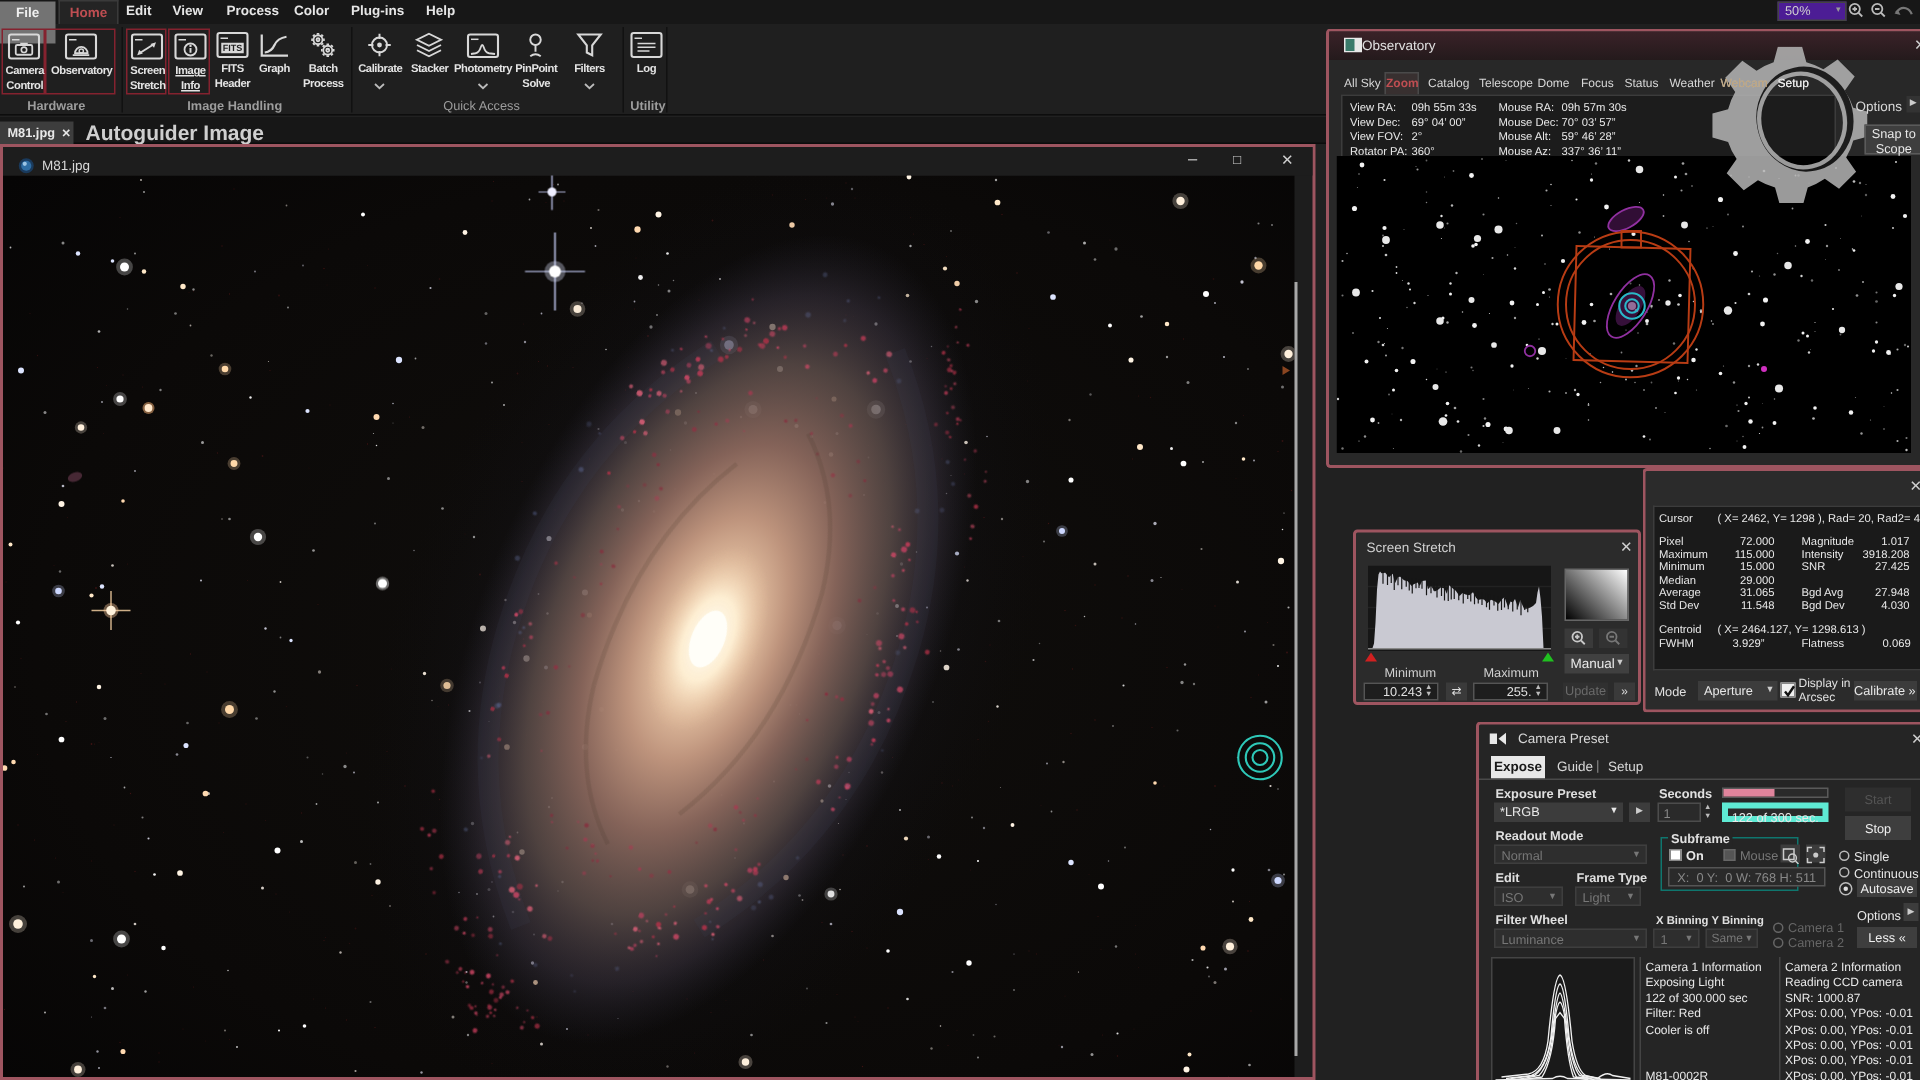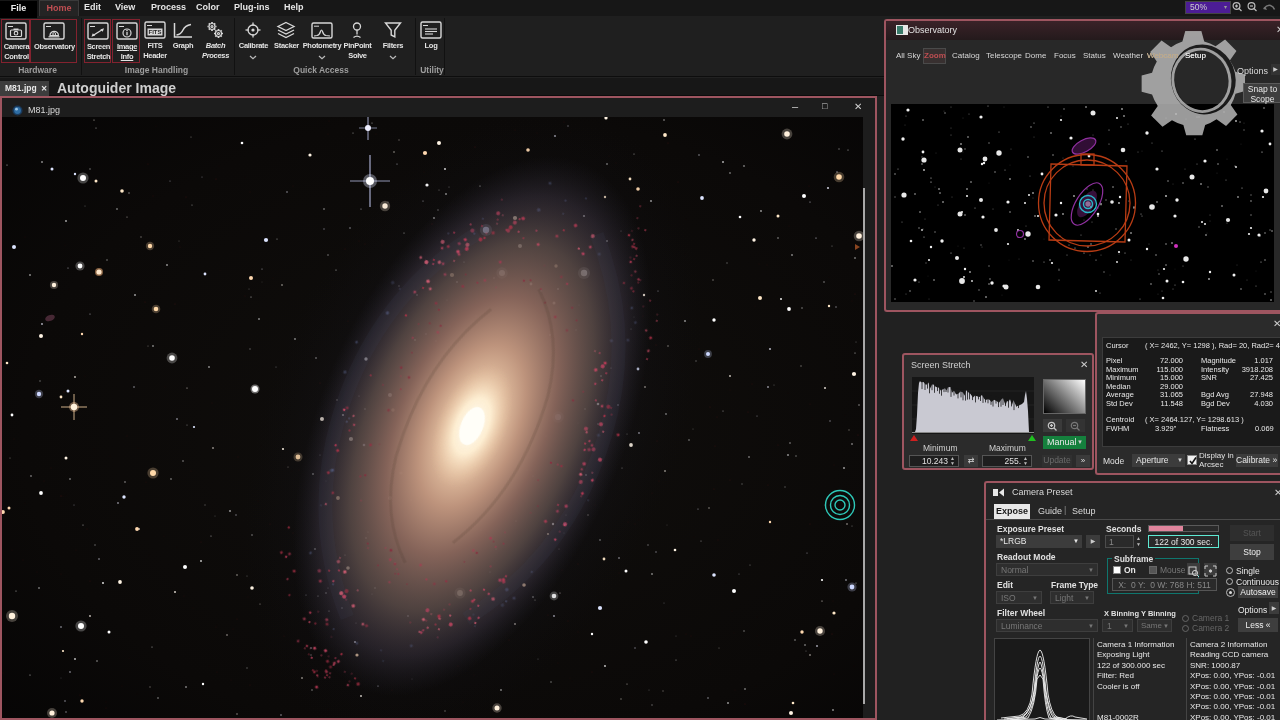--- a/index.html
+++ b/index.html
@@ -5,21 +5,21 @@
 body { font-family:"Liberation Sans", sans-serif; background:#212121; position:relative; }
 .abs { position:absolute; }
 .rlabel { color:#e4e4e4; font-size:7.5px; font-weight:bold; letter-spacing:-0.3px; line-height:10px; text-align:center; }
 .ddis { background:#2e2e2e;border:1px solid #3e3e3e;color:#777;font-size:8.5px;line-height:12px;padding-left:4px; }
 .lab { color:#e0e0e0;font-size:8.5px;font-weight:bold; }
 </style></head>
 <body>
 
 <div class="abs" style="left:0;top:0;width:1280px;height:77px;background:#1f1f1f;border-bottom:1px solid #0d0d0d;">
   <div class="abs" style="left:0;top:0;width:1280px;height:16px;background:#171717;">
-    <div class="abs" style="left:0px;top:1px;width:37px;height:17px;background:#000000;color:#f0f0f0;font-size:9px;font-weight:bold;text-align:center;line-height:15px;">File</div>
+    <div class="abs" style="left:0px;top:1px;width:37px;height:28px;background:#737373;color:#f0f0f0;font-size:9px;font-weight:bold;text-align:center;line-height:15px;">File</div>
     <div class="abs" style="left:39px;top:0px;width:40px;height:16px;background:#242424;border:1px solid #3a3a3a;border-bottom:none;color:#bf4e52;font-size:9px;font-weight:bold;text-align:center;line-height:15px;">Home</div>
     <div class="abs" style="left:84px;top:2px;color:#e6e6e6;font-size:9px;font-weight:bold;">Edit</div>
     <div class="abs" style="left:115px;top:2px;color:#e6e6e6;font-size:9px;font-weight:bold;">View</div>
     <div class="abs" style="left:151px;top:2px;color:#e6e6e6;font-size:9px;font-weight:bold;">Process</div>
     <div class="abs" style="left:196px;top:2px;color:#e6e6e6;font-size:9px;font-weight:bold;">Color</div>
     <div class="abs" style="left:234px;top:2px;color:#e6e6e6;font-size:9px;font-weight:bold;">Plug-ins</div>
     <div class="abs" style="left:284px;top:2px;color:#e6e6e6;font-size:9px;font-weight:bold;">Help</div>
     <div class="abs" style="left:1185px;top:1px;width:46px;height:13px;background:#4c1d95;border:1px solid #444;color:#cfcfcf;font-size:8.5px;line-height:11px;padding-left:4px;">50%<span style="float:right;margin-right:3px;color:#999;font-size:6px;">▾</span></div>
     <svg class="abs" style="left:1231px;top:1px;" width="28" height="13" viewBox="0 0 28 13">
       <g stroke="#bbb" stroke-width="1.2" fill="none">
@@ -121,21 +121,21 @@
             <line x1="15.5" y1="16.9" x2="15.5" y2="18"></line>
             <line x1="11" y1="13.5" x2="12.1" y2="13.5"></line>
             <line x1="18.9" y1="13.5" x2="20" y2="13.5"></line>
             <line x1="12.3" y1="10.3" x2="13.1" y2="11.1"></line>
             <line x1="17.9" y1="15.9" x2="18.7" y2="16.7"></line>
             <line x1="18.7" y1="10.3" x2="17.9" y2="11.1"></line>
             <line x1="13.1" y1="15.9" x2="12.3" y2="16.7"></line>
           </g>
         </g>
       </svg>
-      <div class="abs rlabel" style="left:-4px;top:22px;width:43px;font-style:italic;">Batch<br>Process</div>
+      <div class="abs rlabel" style="left:-4px;top:22px;width:43px;">Batch<br>Process</div>
 
     </div>
 <div class="abs" style="left:239px;top:19px;width:29px;height:44px;">
       <svg class="abs" style="left:2px;top:1px;" width="24" height="20" viewBox="0 0 24 20">
         <g fill="none" stroke="#d8d8d8" stroke-width="1.3">
           <circle cx="12" cy="10" r="5"></circle>
           <circle cx="12" cy="10" r="1.6" fill="#d8d8d8" stroke="none"></circle>
           <line x1="12" y1="2.5" x2="12" y2="6"></line>
           <line x1="12" y1="14" x2="12" y2="17.5"></line>
           <line x1="4.5" y1="10" x2="8" y2="10"></line>
@@ -195,21 +195,21 @@
         <line x1="4" y1="5.5" x2="9" y2="5.5" stroke="#d8d8d8" stroke-width="1"></line>
         <line x1="6" y1="9" x2="18" y2="9" stroke="#d8d8d8" stroke-width="1.1"></line>
         <line x1="6" y1="11.5" x2="18" y2="11.5" stroke="#d8d8d8" stroke-width="1.1"></line>
         <line x1="6" y1="14" x2="14" y2="14" stroke="#d8d8d8" stroke-width="1.1"></line>
       </svg>
       <div class="abs rlabel" style="left:-4px;top:22px;width:32px;">Log</div>
 
     </div>
   <div class="abs" style="left:0px;top:65px;width:75px;text-align:center;color:#9d9d9d;font-size:8.5px;font-weight:bold;">Hardware</div>
   <div class="abs" style="left:94px;top:65px;width:125px;text-align:center;color:#9d9d9d;font-size:8.5px;font-weight:bold;">Image Handling</div>
-  <div class="abs" style="left:266px;top:65px;width:110px;text-align:center;color:#9d9d9d;font-size:8.5px;font-weight:bold;">Quick Access</div>
+  <div class="abs" style="left:266px;top:65px;width:110px;text-align:center;color:#9d9d9d;font-size:8.5px;font-weight:normal;">Quick Access</div>
   <div class="abs" style="left:413px;top:65px;width:38px;text-align:center;color:#9d9d9d;font-size:8.5px;font-weight:bold;">Utility</div>
   <div class="abs" style="left:81px;top:18px;width:1px;height:57px;background:#111;"></div>
   <div class="abs" style="left:234px;top:18px;width:1px;height:57px;background:#111;"></div>
   <div class="abs" style="left:415px;top:18px;width:1px;height:57px;background:#111;"></div>
   <div class="abs" style="left:444px;top:18px;width:1px;height:57px;background:#111;"></div>
 </div>
 
 <div class="abs" style="left:0;top:78px;width:1280px;height:18px;background:#171717;border-bottom:1px solid #0c0c0c;">
   <div class="abs" style="left:0px;top:3px;width:49px;height:15px;background:#3d3d3d;color:#e8e8e8;font-size:8.5px;font-weight:bold;line-height:15px;padding-left:5px;">M81.jpg <span style="margin-left:2px;font-size:7.5px;">✕</span></div>
   <div class="abs" style="left:57px;top:3px;color:#cfcfcf;font-size:14px;font-weight:bold;line-height:15px;">Autoguider Image</div>
@@ -1370,20 +1370,26 @@
     <div class="abs" style="left:27px;top:0px;width:23px;height:16px;background:#383030;border:1px solid #4a4a4a;color:#bf4e52;font-weight:bold;text-align:center;line-height:14px;font-size:8px;">Zoom</div>
     <span class="abs" style="left:56px;top:3px;">Catalog</span>
     <span class="abs" style="left:90px;top:3px;">Telescope</span>
     <span class="abs" style="left:129px;top:3px;">Dome</span>
     <span class="abs" style="left:158px;top:3px;">Focus</span>
     <span class="abs" style="left:187px;top:3px;">Status</span>
     <span class="abs" style="left:217px;top:3px;">Weather</span>
     <span class="abs" style="left:251px;top:3px;">Webcam</span>
     <span class="abs" style="left:289px;top:3px;">Setup</span>
   </div>
+  <div class="abs" style="left:8px;top:42px;width:330px;height:42px;background:#1c1c1c;border:1px solid #3c3c3c;font-size:7.5px;color:#e8e8e8;">
+    <div class="abs" style="left:5px;top:3px;line-height:9.6px;">View RA:<br>View Dec:<br>View FOV:<br>Rotator PA:</div>
+    <div class="abs" style="left:46px;top:3px;line-height:9.6px;">09h 55m 33s<br>69° 04’ 00”<br>2°<br>360°</div>
+    <div class="abs" style="left:104px;top:3px;line-height:9.6px;">Mouse RA:<br>Mouse Dec:<br>Mouse Alt:<br>Mouse Az:</div>
+    <div class="abs" style="left:146px;top:3px;line-height:9.6px;">09h 57m 30s<br>70° 03’ 57”<br>59° 46’ 28”<br>337° 36’ 11”</div>
+  </div>
   <span class="abs" style="left:351px;top:45px;color:#d8d8d8;font-size:9px;z-index:30;">Options</span>
   <div class="abs" style="left:385px;top:43px;width:9px;height:11px;z-index:30;background:#333;color:#ccc;font-size:6px;text-align:center;line-height:11px;">▶</div>
   <div class="abs" style="left:357px;top:62px;width:39px;height:20px;z-index:30;background:#3e3e3e;border:1px solid #5a5a5a;color:#e8e8e8;font-size:8.5px;text-align:center;line-height:9.5px;padding-top:1px;">Snap to<br>Scope</div>
   <svg class="abs" style="left:5px;top:83px;" width="383" height="198" viewBox="0 0 383 198">
     <rect width="383" height="198" fill="#000"></rect>
     <circle cx="172" cy="110" r="0.9" fill="#fff" opacity="0.61"></circle>
 <circle cx="193" cy="116" r="0.4" fill="#fff" opacity="0.63"></circle>
 <circle cx="240" cy="156" r="0.4" fill="#fff" opacity="0.52"></circle>
 <circle cx="35" cy="159" r="0.7" fill="#fff" opacity="0.37"></circle>
 <circle cx="374" cy="190" r="0.7" fill="#fff" opacity="0.69"></circle>
@@ -1780,21 +1786,21 @@
           <line x1="8.5" y1="4" x2="8.5" y2="7"></line>
         </g>
       </svg></div>
   <div class="abs" style="left:162px;top:64px;width:19px;height:13px;background:#333;"><svg width="19" height="13" viewBox="0 0 19 13">
         <g stroke="#777" stroke-width="1.2" fill="none">
           <circle cx="8.5" cy="5.5" r="3.2"></circle>
           <line x1="11" y1="8" x2="13.5" y2="10.5"></line>
           <line x1="7" y1="5.5" x2="10" y2="5.5"></line>
         </g>
       </svg></div>
-  <div class="abs" style="left:139px;top:81px;width:43px;height:13px;background:#15803d;color:#e8e8e8;font-size:9px;line-height:13px;padding-left:4px;">Manual<span style="float:right;margin-right:3px;font-size:6px;color:#ccc;">▼</span></div>
+  <div class="abs" style="left:139px;top:81px;width:43px;height:13px;background:#404040;color:#e8e8e8;font-size:9px;line-height:13px;padding-left:4px;">Manual<span style="float:right;margin-right:3px;font-size:6px;color:#ccc;">▼</span></div>
   <span class="abs" style="left:19px;top:88px;color:#d0d0d0;font-size:8.5px;">Minimum</span>
   <span class="abs" style="left:85px;top:88px;color:#d0d0d0;font-size:8.5px;">Maximum</span>
   <div class="abs" style="left:5px;top:100px;width:50px;height:12px;background:#1e1e1e;border:1px solid #555;color:#e0e0e0;font-size:8.5px;text-align:right;line-height:11px;padding-right:10px;">10.243</div>
   <div class="abs" style="left:46px;top:101px;color:#bbb;font-size:5px;line-height:5px;">▲<br>▼</div>
   <div class="abs" style="left:60px;top:100px;width:14px;height:12px;background:#3a3a3a;color:#ddd;font-size:8px;text-align:center;line-height:11px;">⇄</div>
   <div class="abs" style="left:78px;top:100px;width:50px;height:12px;background:#1e1e1e;border:1px solid #555;color:#e0e0e0;font-size:8.5px;text-align:right;line-height:11px;padding-right:10px;">255.</div>
   <div class="abs" style="left:119px;top:101px;color:#bbb;font-size:5px;line-height:5px;">▲<br>▼</div>
   <div class="abs" style="left:138px;top:100px;width:30px;height:12px;background:#303030;color:#6a6a6a;font-size:8.5px;text-align:center;line-height:11px;">Update</div>
   <div class="abs" style="left:172px;top:100px;width:14px;height:12px;background:#3a3a3a;color:#ddd;font-size:8px;text-align:center;line-height:11px;">»</div>
 </div>
@@ -1844,21 +1850,21 @@
   <div class="abs" style="left:0px;top:36px;width:296px;height:1px;background:#4a4a4a;"></div>
   <span class="abs lab" style="left:11px;top:41px;">Exposure Preset</span>
   <div class="abs" style="left:10px;top:52px;width:86px;height:13px;background:#3c3c3c;color:#e8e8e8;font-size:8.5px;line-height:13px;padding-left:4px;">*LRGB<span style="float:right;margin-right:3px;font-size:6px;">▼</span></div>
   <div class="abs" style="left:100px;top:52px;width:14px;height:13px;background:#3c3c3c;color:#ccc;font-size:6px;text-align:center;line-height:13px;">▶</div>
   <span class="abs lab" style="left:120px;top:41px;">Seconds</span>
   <div class="abs" style="left:119px;top:52px;width:29px;height:13px;background:#2a2a2a;border:1px solid #4c4c4c;color:#888;font-size:8.5px;line-height:12px;padding-left:3px;">1</div>
   <div class="abs" style="left:150px;top:53px;color:#bbb;font-size:5px;line-height:5.5px;">▲<br>▼</div>
   <div class="abs" style="left:162px;top:42px;width:71px;height:7px;background:#2a2a2a;border:1px solid #5a5a5a;">
       <div style="width:34px;height:100%;background:#e0849c;"></div>
     </div>
-  <div class="abs" style="left:162px;top:52px;width:71px;height:13px;background:#2a2a2a;border:1px solid #5eead4;color:#e8e8e8;font-size:8.5px;line-height:12px;text-align:center;">122 of 300 sec.</div>
+  <div class="abs" style="left:162px;top:52px;width:71px;height:13px;background:#2a2a2a;border:4px solid #5eead4;color:#e8e8e8;font-size:8.5px;line-height:12px;text-align:center;">122 of 300 sec.</div>
   <div class="abs" style="left:244px;top:42px;width:44px;height:16px;background:#2e2e2e;color:#555;font-size:8.5px;text-align:center;line-height:16px;">Start</div>
   <div class="abs" style="left:244px;top:61px;width:44px;height:16px;background:#3e3e3e;color:#f0f0f0;font-size:8.5px;text-align:center;line-height:16px;">Stop</div>
   <span class="abs lab" style="left:11px;top:69px;">Readout Mode</span>
   <div class="abs ddis" style="left:10px;top:80px;width:102px;height:13px;">Normal<span style="float:right;margin-right:3px;font-size:6px;color:#777;">▼</span></div>
   <span class="abs lab" style="left:11px;top:97px;">Edit</span>
   <div class="abs ddis" style="left:10px;top:108px;width:46px;height:13px;">ISO<span style="float:right;margin-right:3px;font-size:6px;color:#777;">▼</span></div>
   <span class="abs lab" style="left:65px;top:97px;">Frame Type</span>
   <div class="abs ddis" style="left:64px;top:108px;width:44px;height:13px;">Light<span style="float:right;margin-right:3px;font-size:6px;color:#777;">▼</span></div>
   <span class="abs lab" style="left:11px;top:125px;">Filter Wheel</span>
   <div class="abs ddis" style="left:10px;top:136px;width:102px;height:13px;">Luminance<span style="float:right;margin-right:3px;font-size:6px;color:#777;">▼</span></div>

